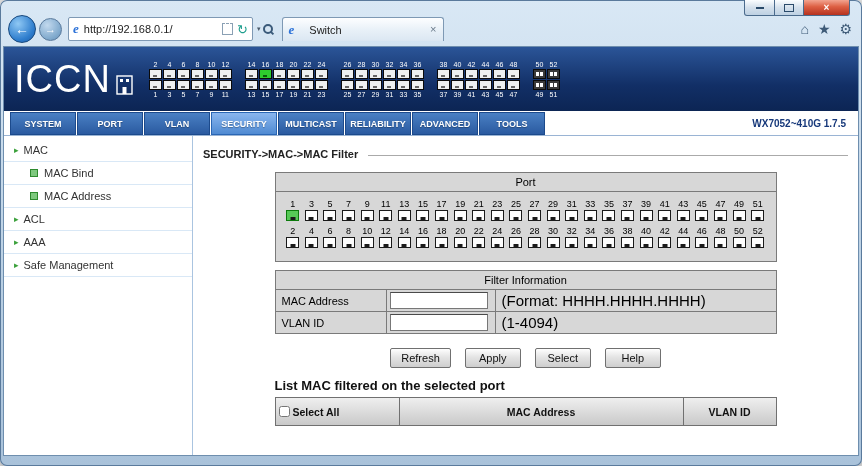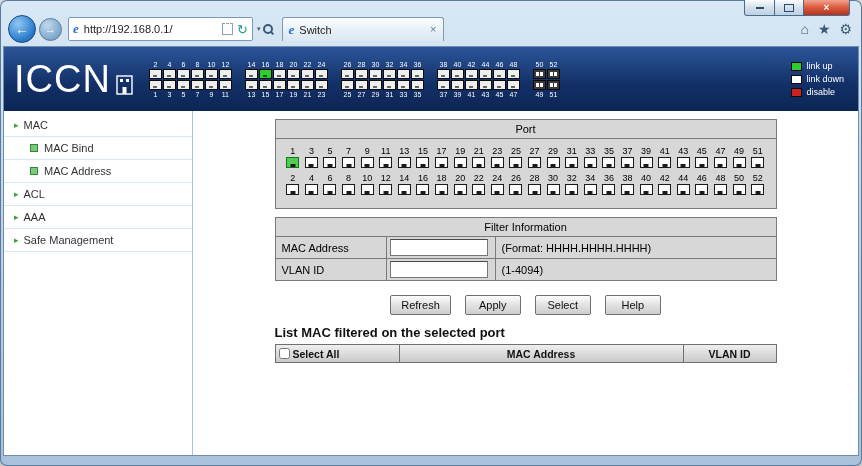--- a/index.html
+++ b/index.html
@@ -31,21 +31,21 @@
   .compat{width:9px;height:10px;border:1px solid #8aa0b4;border-top-style:dashed;flex:none;margin-right:4px;}
   .refresh{color:#1f9e8e;font-size:13px;line-height:1;flex:none;cursor:pointer;}
   .searchbtn{display:flex;align-items:center;margin-left:4px;gap:2px;cursor:pointer;flex:none;}
   .mag{position:relative;width:11px;height:11px;display:inline-block;}
   .mag::before{content:"";position:absolute;top:0;left:0;width:6px;height:6px;border:2px solid #3a5a7a;border-radius:50%;}
   .mag::after{content:"";position:absolute;width:4px;height:2px;background:#3a5a7a;transform:rotate(45deg);left:7px;top:8px;}
   .ddarrow{font-size:7px;color:#4a5a6a;}
   .tab{margin-left:8px;width:148px;height:23px;background:linear-gradient(#fdfeff,#e9f1f8 50%,#dbe7f2);
     border:1px solid #7e99b4;border-bottom:none;border-radius:3px 3px 0 0;display:flex;align-items:center;
     padding:0 6px;font-size:11px;color:#222;cursor:pointer;flex:none;}
-  .tab .title{flex:1;margin-left:2px;}
+  .tab .title{flex:1;margin-left:12px;}
   .tabclose{color:#6a7a8a;font-size:11px;line-height:1;cursor:pointer;}
   .chromespacer{flex:1;}
   .topicons{display:flex;gap:9px;align-items:center;margin-right:2px;}
   .topicon{color:#3d5a77;font-size:14px;line-height:1;cursor:pointer;}
   
   .page{flex:1;margin:0 3px 10px;background:#fff;border:1px solid #6e8eae;display:flex;flex-direction:column;overflow:hidden;}
   
   .banner{height:64px;flex:none;background:linear-gradient(#2b5598,#122f66 60%,#0c2554);display:flex;align-items:center;padding:0 10px;}
   .logo{color:#fff;font-size:38px;letter-spacing:1px;line-height:1;display:flex;align-items:flex-end;gap:5px;flex:none;}
   .logo svg{margin-bottom:3px;}
@@ -93,26 +93,26 @@
   .pcell{width:18.6px;display:flex;justify-content:center;}
   .mport{width:13px;height:11px;box-sizing:border-box;border:1px solid #1a1a1a;background:#fdfdfd;position:relative;cursor:pointer;display:inline-block;}
   .mport::after{content:"";position:absolute;left:50%;transform:translateX(-50%);bottom:0;width:5px;height:3px;background:#1a1a1a;}
   .mport.selected{background:#57c957;border-color:#0c7a0c;}
   .filter-panel{margin-top:8px;}
   .f-row{display:flex;align-items:stretch;height:21px;}
   .f-row + .f-row{border-top:1px solid #7a7a7a;}
   .f-label{width:104px;flex:none;display:flex;align-items:center;padding-left:6px;font-size:11px;border-right:1px solid #7a7a7a;}
   .f-inputcell{width:102px;flex:none;display:flex;align-items:center;padding:0 3px;border-right:1px solid #7a7a7a;}
   .f-input{width:92px;height:15px;border:1px solid #777;border-top-color:#4a4a4a;font-size:11px;padding:0 2px;font-family:"Liberation Sans",sans-serif;}
-  .f-hint{display:flex;align-items:center;padding-left:6px;font-size:11px;text-align:center;}
+  .f-hint{display:flex;align-items:center;padding-left:6px;font-size:15px;text-align:center;}
   .btnrow{display:flex;justify-content:center;gap:14px;margin:14px 0 10px;}
   .btn{min-width:56px;height:20px;padding:0 10px;font-size:11px;color:#111;cursor:pointer;border:1px solid #707070;border-radius:2px;
     background:linear-gradient(#fefefe,#e4e4e4 45%,#cecece);font-family:"Liberation Sans",sans-serif;}
   .list-caption{width:502px;margin:4px auto 4px;font-size:13px;font-weight:bold;color:#111;}
-  .rtable{width:502px;margin:0 auto;display:flex;height:19px;border:1px solid #707070;box-sizing:border-box;
+  .rtable{width:502px;margin:0 auto;display:flex;height:29px;border:1px solid #707070;box-sizing:border-box;
     background:linear-gradient(#efefef,#c9c9c9);}
   .th{display:flex;align-items:center;justify-content:center;font-size:10.5px;font-weight:bold;color:#111;border-right:1px solid #707070;}
   .th.sel{width:120px;flex:none;justify-content:flex-start;padding-left:3px;gap:3px;}
   .th.mac{flex:1;}
   .th.vlan{width:92px;flex:none;border-right:none;}
   .cb{width:11px;height:11px;margin:0;cursor:pointer;}
 </style>
 </head>
 <body>
 
@@ -322,36 +322,34 @@
             <div class="hicons">
               <span class="hport sfp"></span>
               <span class="hport sfp"></span>
             </div>
             <div class="hnums">
               <span class="hn">49</span>
               <span class="hn">51</span>
             </div>
           </div>
         </div>
-      <div class="legend">
-          <div class="lrow">
-            <span class="lsw" style="background: rgb(46, 204, 46);"></span>
-            <span class="llb">link up</span>
-          </div>
-          <div class="lrow">
-            <span class="lsw" style="background: rgb(255, 255, 255);"></span>
-            <span class="llb">link down</span>
-          </div>
-          <div class="lrow">
-            <span class="lsw" style="background: rgb(204, 34, 34);"></span>
-            <span class="llb">disable</span>
-          </div>
-        </div>
     </div>
 
+    <div class="navtabs">
+
+    <div class="navtab">SYSTEM</div>
+        <div class="navtab">PORT</div>
+        <div class="navtab">VLAN</div>
+        <div class="navtab active">SECURITY</div>
+        <div class="navtab">MULTICAST</div>
+        <div class="navtab">RELIABILITY</div>
+        <div class="navtab">ADVANCED</div>
+        <div class="navtab">TOOLS</div>
+        <div class="version">WX7052~410G  1.7.5</div>
+      </div>
 
     <div class="content">
       <div class="sidebar">
           <div class="sitem group">
             <span class="sarrow">▸</span>
             <span class="slabel">MAC</span>
           </div>
           <div class="sitem sub">
             <span class="sbullet"></span>
             <span class="slabel">MAC Bind</span>
@@ -367,20 +365,24 @@
           <div class="sitem group">
             <span class="sarrow">▸</span>
             <span class="slabel">AAA</span>
           </div>
           <div class="sitem group">
             <span class="sarrow">▸</span>
             <span class="slabel">Safe Management</span>
           </div>
         </div>
       <div class="main">
+        <div class="crumbrow">
+          <span class="breadcrumb">SECURITY-&gt;MAC-&gt;MAC Filter</span>
+          <span class="crumbrule"></span>
+        </div>
 
         <div class="panel">
           <div class="panel-title">Port</div>
           <div class="ports-body">
               <div class="prow nums">
                 <span class="pnum">1</span>
                 <span class="pnum">3</span>
                 <span class="pnum">5</span>
                 <span class="pnum">7</span>
                 <span class="pnum">9</span>

